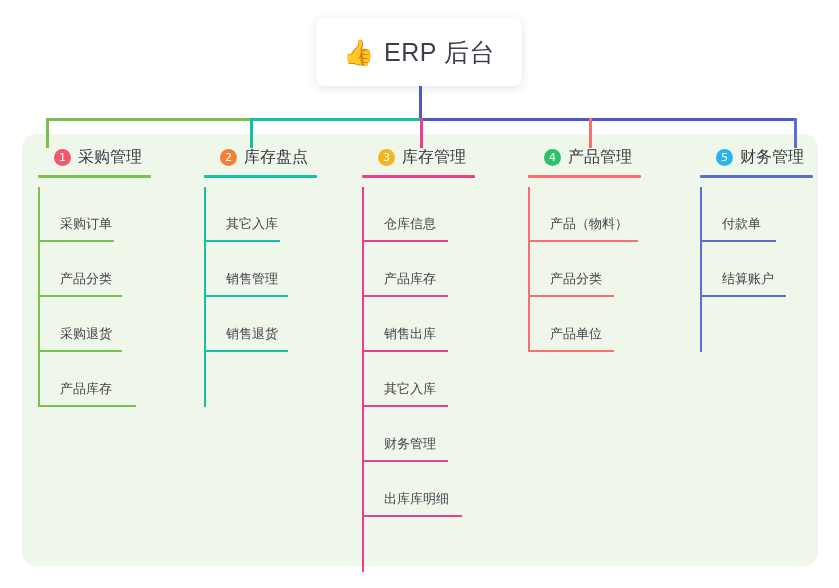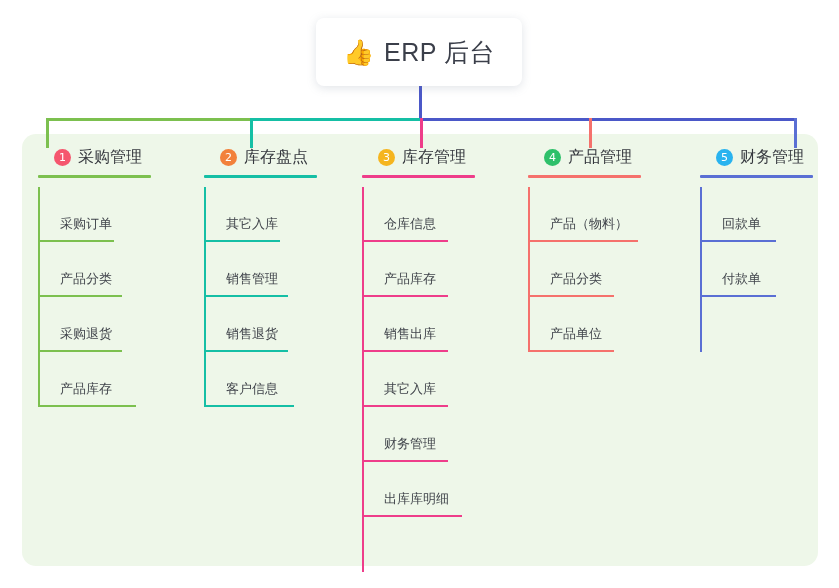--- a/index.html
+++ b/index.html
@@ -190,24 +190,20 @@
           <div class="leaf-rule" style="width: 76px; background: rgb(21, 191, 165);"></div>
         </div>
         <div class="leaf">
           <span class="leaf-label">销售管理</span>
           <div class="leaf-rule" style="width: 84px; background: rgb(21, 191, 165);"></div>
         </div>
         <div class="leaf">
           <span class="leaf-label">销售退货</span>
           <div class="leaf-rule" style="width: 84px; background: rgb(21, 191, 165);"></div>
         </div>
-        <div class="leaf">
-          <span class="leaf-label">客户信息</span>
-          <div class="leaf-rule" style="width: 90px; background: rgb(21, 191, 165);"></div>
-        </div>
       </div>
     </div>
     <div class="column" style="left: 362px;">
       <div class="col-head">
         <span class="badge" style="background: rgb(245, 181, 31);">3</span>
         <span class="col-title">库存管理</span>
       </div>
       <div class="col-rule" style="width: 113px; background: rgb(238, 61, 138);"></div>
       <div class="leaves">
         <div class="spine" style="height: 385px; background: rgb(238, 61, 138);"></div>
@@ -261,22 +257,22 @@
     </div>
     <div class="column" style="left: 700px;">
       <div class="col-head">
         <span class="badge" style="background: rgb(41, 179, 239);">5</span>
         <span class="col-title">财务管理</span>
       </div>
       <div class="col-rule" style="width: 113px; background: rgb(90, 111, 212);"></div>
       <div class="leaves">
         <div class="spine" style="height: 165px; background: rgb(90, 111, 212);"></div>
         <div class="leaf">
-          <span class="leaf-label">回款单</span>
-          <div class="leaf-rule" style="width: 76px; background: rgb(90, 111, 212);"></div>
-        </div>
-        <div class="leaf">
           <span class="leaf-label">付款单</span>
           <div class="leaf-rule" style="width: 76px; background: rgb(90, 111, 212);"></div>
         </div>
+        <div class="leaf">
+          <span class="leaf-label">结算账户</span>
+          <div class="leaf-rule" style="width: 86px; background: rgb(90, 111, 212);"></div>
+        </div>
       </div>
     </div>
   </div>
 
 </body></html>

